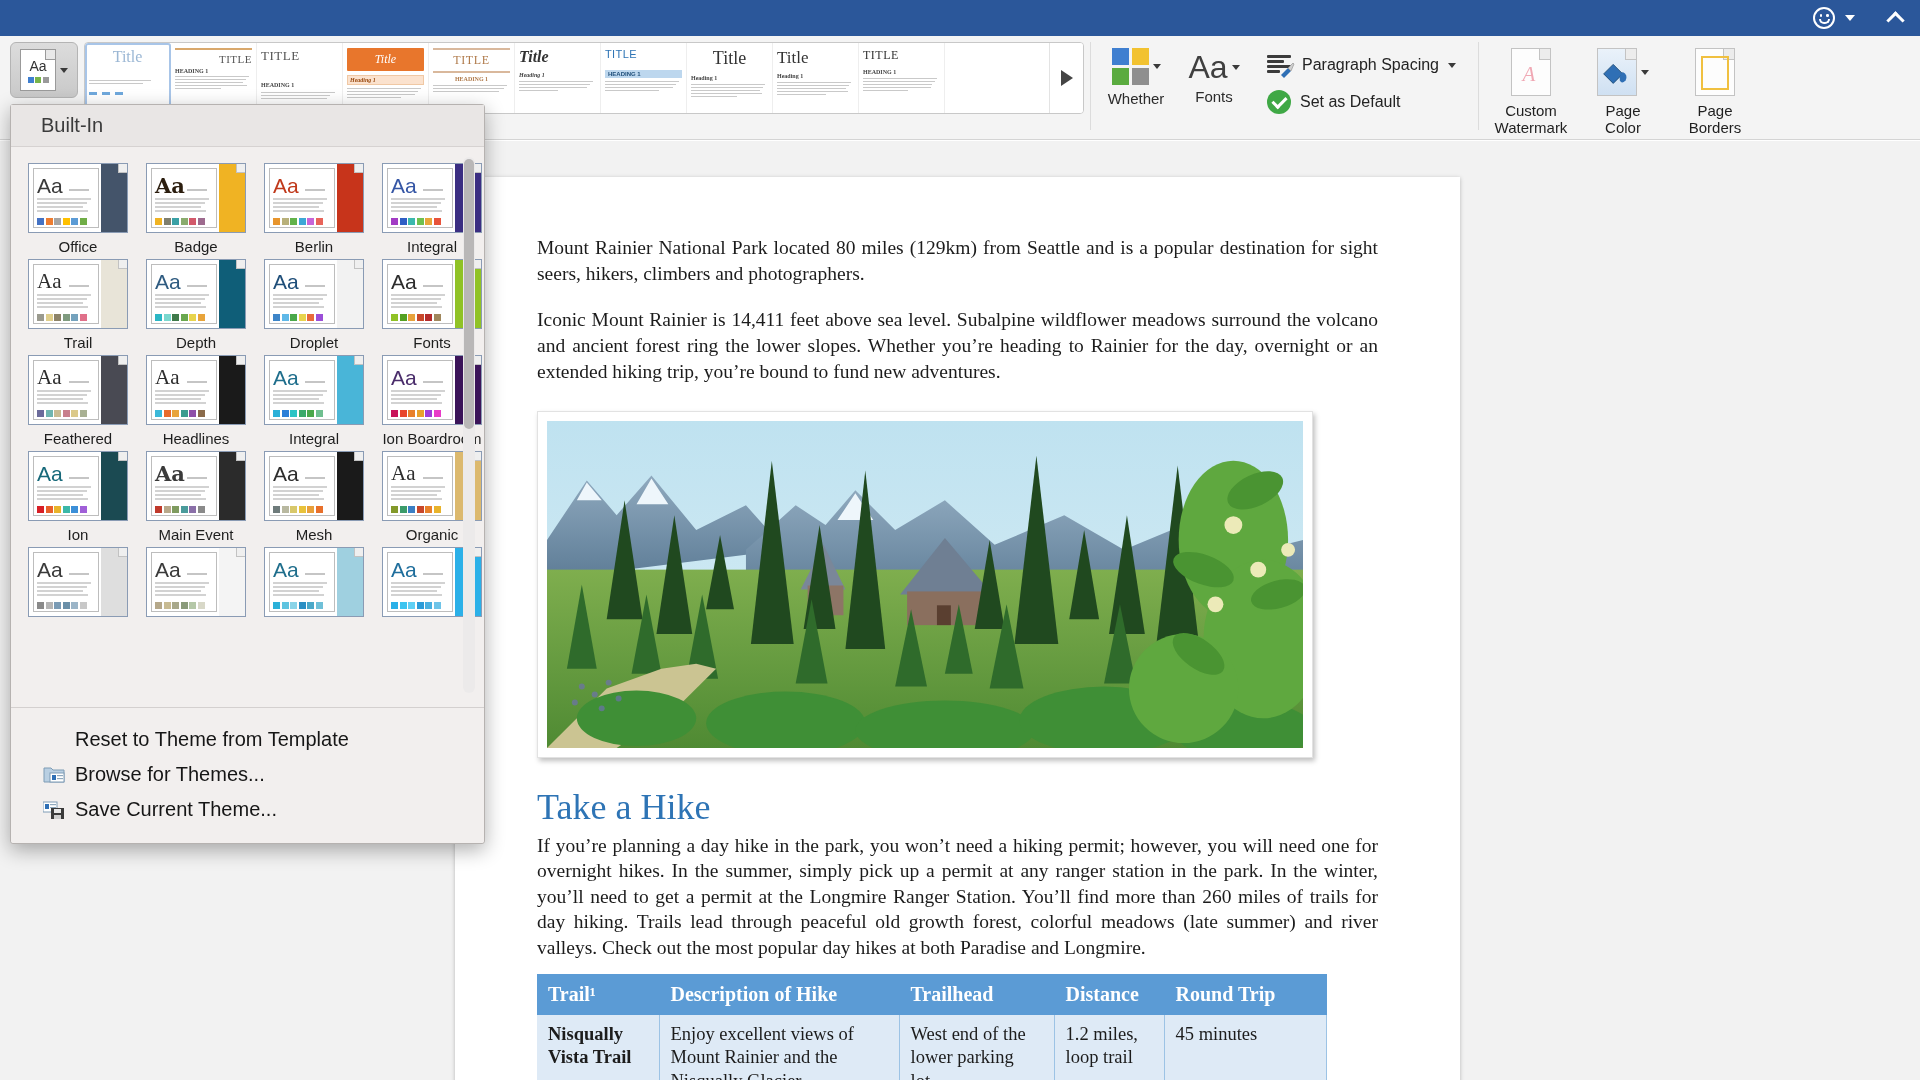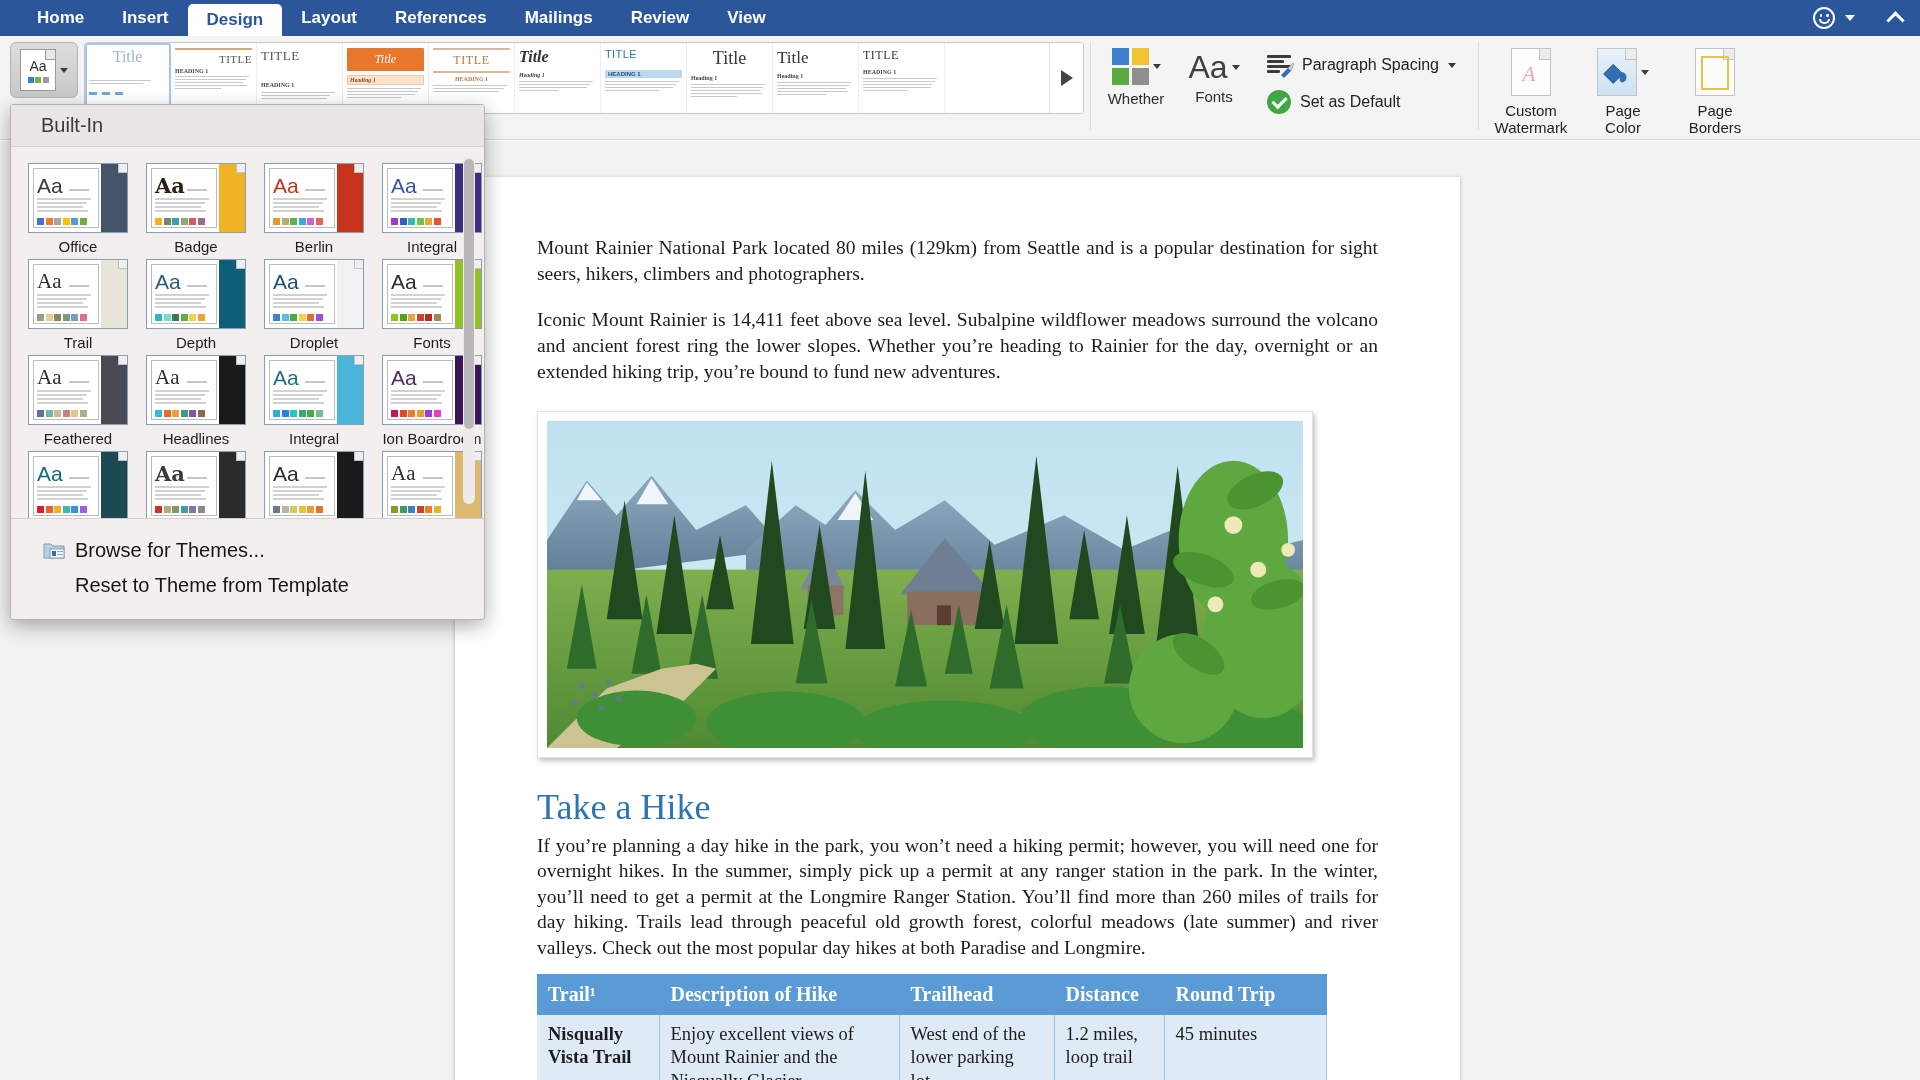--- a/index.html
+++ b/index.html
@@ -175,21 +175,21 @@
     color:#1c1c1c; padding:8px 11px; vertical-align:top;
     border-right:1px solid #9cc3e5; border-bottom:1px solid #9cc3e5;
     line-height:1.25;
   }
   table.hikes td.name { font-weight:bold; }
   table.hikes col.c1{width:122px} table.hikes col.c2{width:240px}
   table.hikes col.c3{width:155px} table.hikes col.c4{width:110px}
 
   
   .dropdown {
-    position:absolute; left:10px; top:104px; width:475px; height:516px;
+    position:absolute; left:10px; top:104px; width:475px; height:740px;
     background:#f2efee; border:1px solid #b6b2b0; border-radius:3px;
     box-shadow:0 6px 20px rgba(0,0,0,.32); z-index:50;
     display:flex; flex-direction:column;
   }
   .dd-head {
     height:42px; background:#e9e6e5; border-bottom:1px solid #d6d2d1;
     display:flex; align-items:center; padding-left:30px;
     font-size:20px; color:#3b3b3b;
   }
   .dd-body { position:relative; flex:1; overflow:hidden; padding:8px 0 0 0; }
@@ -235,30 +235,20 @@
   .dd-mi {
     display:flex; align-items:center; gap:10px; padding:6px 0 6px 32px;
     font-size:20px; color:#161616;
   }
   .mi-ic { width:22px; height:19px; position:relative; flex:none; }
 </style>
 </head>
 <body>
 
 <div class="tabbar">
-  <div class="tabs">
-    <div class="tab">Home</div>
-    <div class="tab">Insert</div>
-    <div class="tab active">Design</div>
-    <div class="tab">Layout</div>
-    <div class="tab">References</div>
-    <div class="tab">Mailings</div>
-    <div class="tab">Review</div>
-    <div class="tab">View</div>
-  </div>
   <div class="tabbar-right">
     <div class="smiley">
         <i></i>
       </div>
     <div class="caret-w"></div>
     <div style="width:14px"></div>
     <div class="chev-up"></div>
   </div>
 </div>
 
@@ -1101,29 +1091,43 @@
             </div>
           </div>
         </div>
       </div>
     <div class="dd-scroll">
       <div class="dd-thumb"></div>
     </div>
   </div>
   <div class="dd-foot">
     <div class="dd-mi">
+      <div class="mi-ic"></div>
+      <span>Reset to Theme from Template</span>
+    </div>
+    <div class="dd-mi">
       <div class="mi-ic">
         <svg viewBox="0 0 22 19" width="22" height="19">
           <path d="M1 3 h7 l2 2 h11 v12 H1 Z" fill="#b9cfe2" stroke="#7e9cb5" stroke-width="1"></path>
           <rect x="7" y="8" width="14" height="9" fill="#fff" stroke="#7e9cb5" stroke-width="1"></rect>
           <rect x="9" y="10" width="4" height="5" fill="#2f6fb5"></rect>
           <rect x="14" y="10" width="6" height="1.2" fill="#8fa8bd"></rect>
           <rect x="14" y="13" width="6" height="1.2" fill="#8fa8bd"></rect>
         </svg>
       </div>
       <span>Browse for Themes...</span>
     </div>
     <div class="dd-mi">
-      <div class="mi-ic"></div>
-      <span>Reset to Theme from Template</span>
+      <div class="mi-ic">
+        <svg viewBox="0 0 22 19" width="22" height="19">
+          <rect x="0" y="2" width="14" height="10" fill="#fff" stroke="#7e9cb5" stroke-width="1"></rect>
+          <rect x="2" y="4" width="4" height="5" fill="#2f6fb5"></rect>
+          <rect x="7" y="4" width="6" height="1.2" fill="#8fa8bd"></rect>
+          <rect x="7" y="7" width="6" height="1.2" fill="#8fa8bd"></rect>
+          <rect x="8" y="8" width="13" height="11" fill="#3a3a3a"></rect>
+          <rect x="11" y="9" width="7" height="4" fill="#e8e8e8"></rect>
+          <rect x="11" y="15" width="7" height="4" fill="#cfcfcf"></rect>
+        </svg>
+      </div>
+      <span>Save Current Theme...</span>
     </div>
   </div>
 </div>
 
 </body></html>

